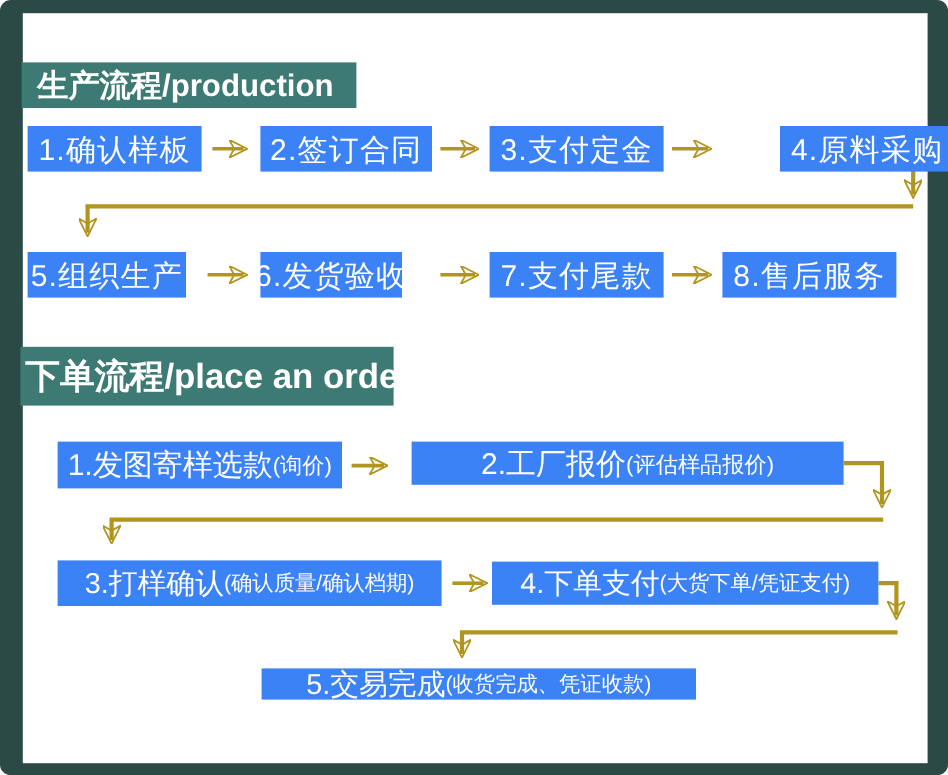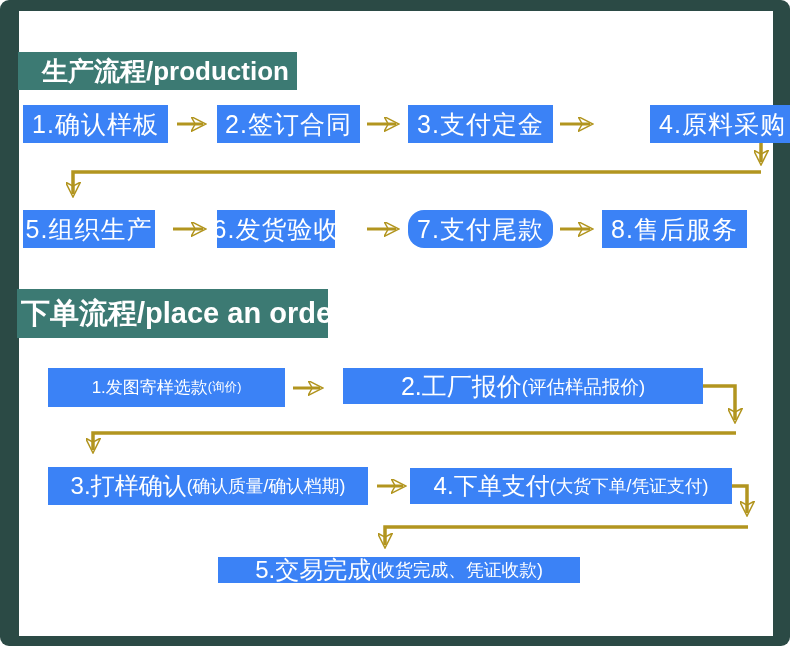--- a/index.html
+++ b/index.html
@@ -17,21 +17,21 @@
   }
   .abs{position:absolute;}
   .section-header{
     background:#3c7a73;
     color:#ffffff;
     font-weight:bold;
     display:flex;align-items:center;
     box-sizing:border-box;
     white-space:nowrap;
   }
-  .hdr1{left:18px;top:52px;width:279px;height:38px;font-size:26px;padding-left:24px;}
+  .hdr1{left:18px;top:52px;width:279px;height:38px;font-size:26px;padding-left:13px;}
   .hdr2{left:17px;top:289px;width:311px;height:49px;font-size:29px;padding-left:4px;}
   .gold-box{
     background:#3b82f6;
     color:#ffffff;
     display:flex;align-items:center;justify-content:center;
     box-sizing:border-box;
     white-space:nowrap;
     text-align:center;
   }
   .p-box{font-size:25px;letter-spacing:1px;}
@@ -89,32 +89,32 @@
   <div class="abs gold-box p-box" style="left:602px;top:105px;width:145px;height:38px;margin-left:48px;">
     <span>4.原料采购</span>
   </div>
 
   <div class="abs gold-box p-box" style="left:23px;top:210px;width:132px;height:38px;">
     <span>5.组织生产</span>
   </div>
   <div class="abs gold-box p-box" style="left:217px;top:210px;width:118px;height:38px;">
     <span>6.发货验收</span>
   </div>
-  <div class="abs gold-box p-box" style="left:408px;top:210px;width:145px;height:38px;border-radius:16px;">
+  <div class="abs gold-box p-box" style="left:408px;top:210px;width:145px;height:38px;">
     <span>7.支付尾款</span>
   </div>
   <div class="abs gold-box p-box" style="left:602px;top:210px;width:145px;height:38px;">
     <span>8.售后服务</span>
   </div>
 
   <div class="abs section-header hdr2">
     <span>下单流程/place an order</span>
   </div>
 
-  <div class="abs gold-box" style="left:48px;top:368px;width:237px;height:39px;font-size:17px;">
+  <div class="abs gold-box" style="left:48px;top:368px;width:237px;height:39px;font-size:25px;">
     <span>1.发图寄样选款</span>
       <span class="note">(询价)</span>
   </div>
   <div class="abs gold-box" style="left:343px;top:368px;width:360px;height:36px;font-size:25px;">
     <span>2.工厂报价</span>
       <span class="note">(评估样品报价)</span>
   </div>
   <div class="abs gold-box" style="left:48px;top:467px;width:320px;height:38px;font-size:24px;">
     <span>3.打样确认</span>
       <span class="note">(确认质量/确认档期)</span>

